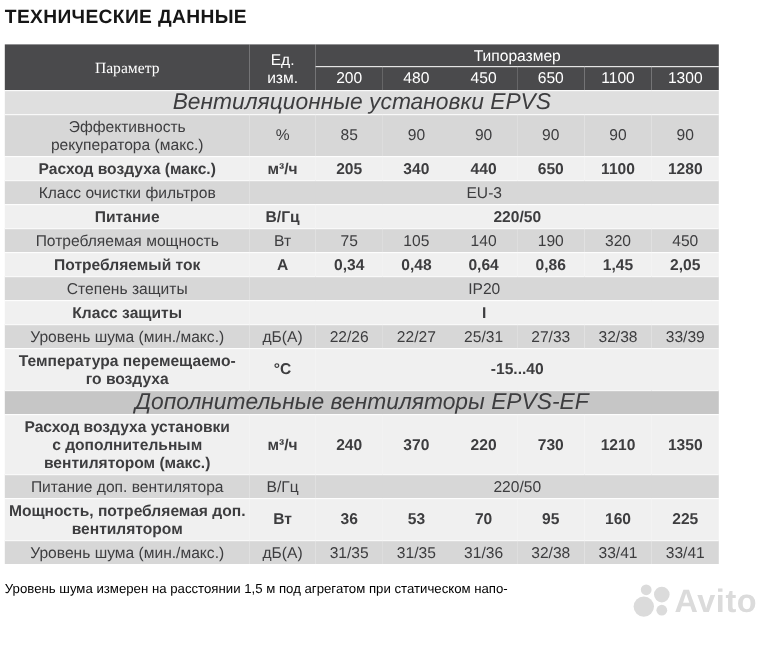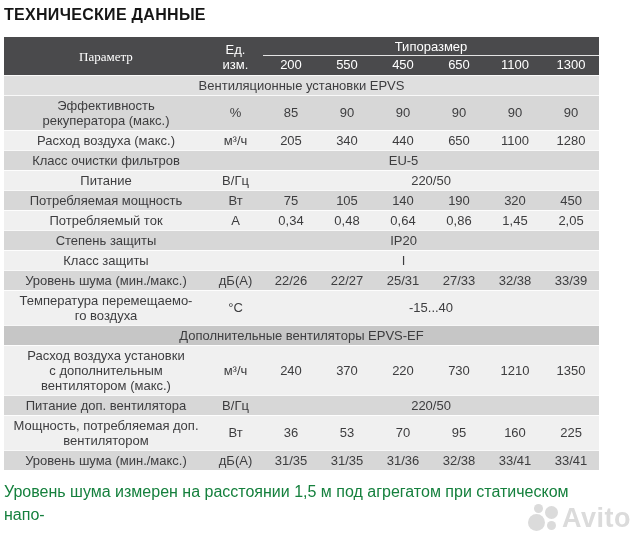--- a/index.html
+++ b/index.html
@@ -36,33 +36,33 @@
     font-weight:400;border-bottom:1px solid rgba(255,255,255,.85);
   }
   thead th{
     background:var(--header-bg);color:var(--header-text);
     font-weight:700;border-bottom:none;
   }
   thead tr.group-row th{height:18px;padding-bottom:0;}
   thead tr.size-row th{height:20px;padding-top:0;}
   th.param-h{vertical-align:middle;font-family:Liberation Serif, serif;}
   th.unit-h{vertical-align:middle;line-height:15px;}
-  tr.section-row td{font-size:13px;height:20px;}
+  tr.section-row td{font-size:19px;height:20px;font-style:italic;}
   tr.section-row.sec1 td{background:var(--section1-bg);}
   tr.section-row.sec2 td{background:var(--section2-bg);}
   tr.shaded td{background:var(--row-shaded);}
-  tr.light td{background:var(--row-light);}
+  tr.light td{background:var(--row-light);font-weight:bold;}
   td.param{text-align:left;padding-left:7px;}
   td.single{height:20px;}
   .footnote{
     margin-top:9px;width:572px;
-    font-size:16px;line-height:23px;color:#15803d;
+    font-size:11px;line-height:23px;color:#000000;
   }
   .watermark{
-    position:absolute;right:5px;bottom:7px;
+    position:absolute;right:5px;bottom:24px;
     display:flex;align-items:flex-start;color:var(--watermark);
   }
   .wm-logo{position:relative;width:31px;height:30px;margin-right:3px;}
   .wm-logo i{position:absolute;display:block;border-radius:50%;background:var(--watermark);}
   .wm-c1{left:6px;top:1px;width:9px;height:9px;}
   .wm-c2{left:0;top:11px;width:17px;height:17px;}
   .wm-c3{left:17px;top:3px;width:13px;height:13px;}
   .wm-c4{left:19px;top:18px;width:9px;height:9px;}
   .wm-text{font-size:27px;font-weight:700;letter-spacing:.5px;line-height:30px;}
 </style>
@@ -87,21 +87,21 @@
       <tr class="group-row">
         <th class="param-h" rowspan="2">Параметр</th>
         <th class="unit-h" rowspan="2">
           <span>Ед.</span><br>
           <span>изм.</span>
         </th>
         <th colspan="6">Типоразмер</th>
       </tr>
       <tr class="size-row">
           <th>200</th>
-          <th>550</th>
+          <th>480</th>
           <th>450</th>
           <th>650</th>
           <th>1100</th>
           <th>1300</th>
         </tr>
     </thead>
     <tbody>
         <tr class="section-row sec1">
           <td colspan="8">Вентиляционные установки EPVS</td>
         </tr>
@@ -120,21 +120,21 @@
           <td>м³/ч</td>
           <td>205</td>
           <td>340</td>
           <td>440</td>
           <td>650</td>
           <td>1100</td>
           <td>1280</td>
         </tr>
         <tr class="shaded">
           <td class="param single">Класс очистки фильтров</td>
-          <td colspan="7">EU-5</td>
+          <td colspan="7">EU-3</td>
         </tr>
         <tr class="light">
           <td class="param single">Питание</td>
           <td>В/Гц</td>
           <td colspan="6">220/50</td>
         </tr>
         <tr class="shaded">
           <td class="param single">Потребляемая мощность</td>
           <td>Вт</td>
           <td>75</td>

